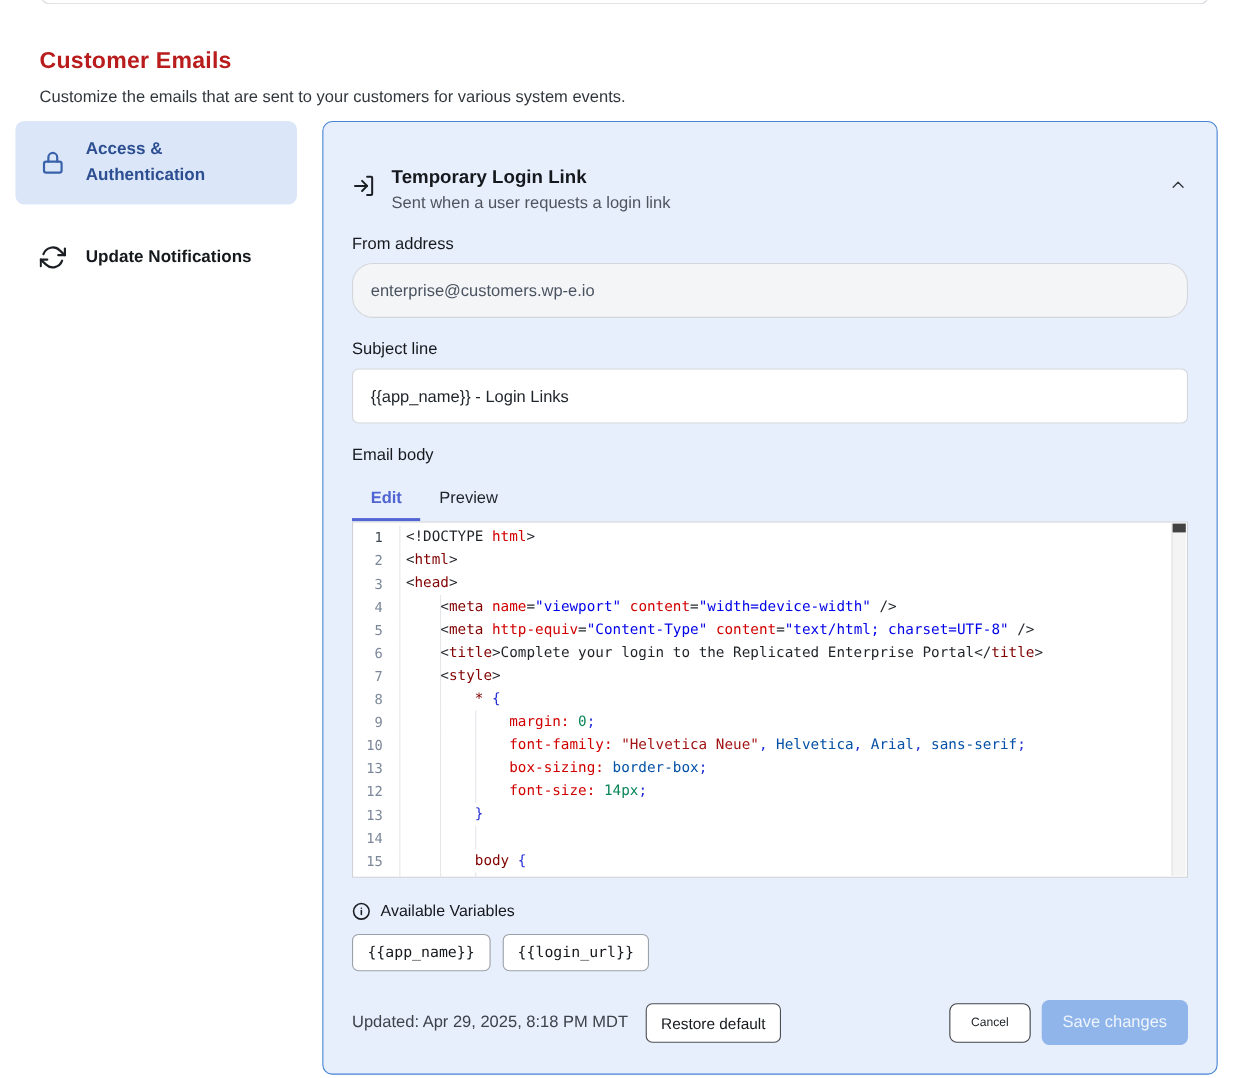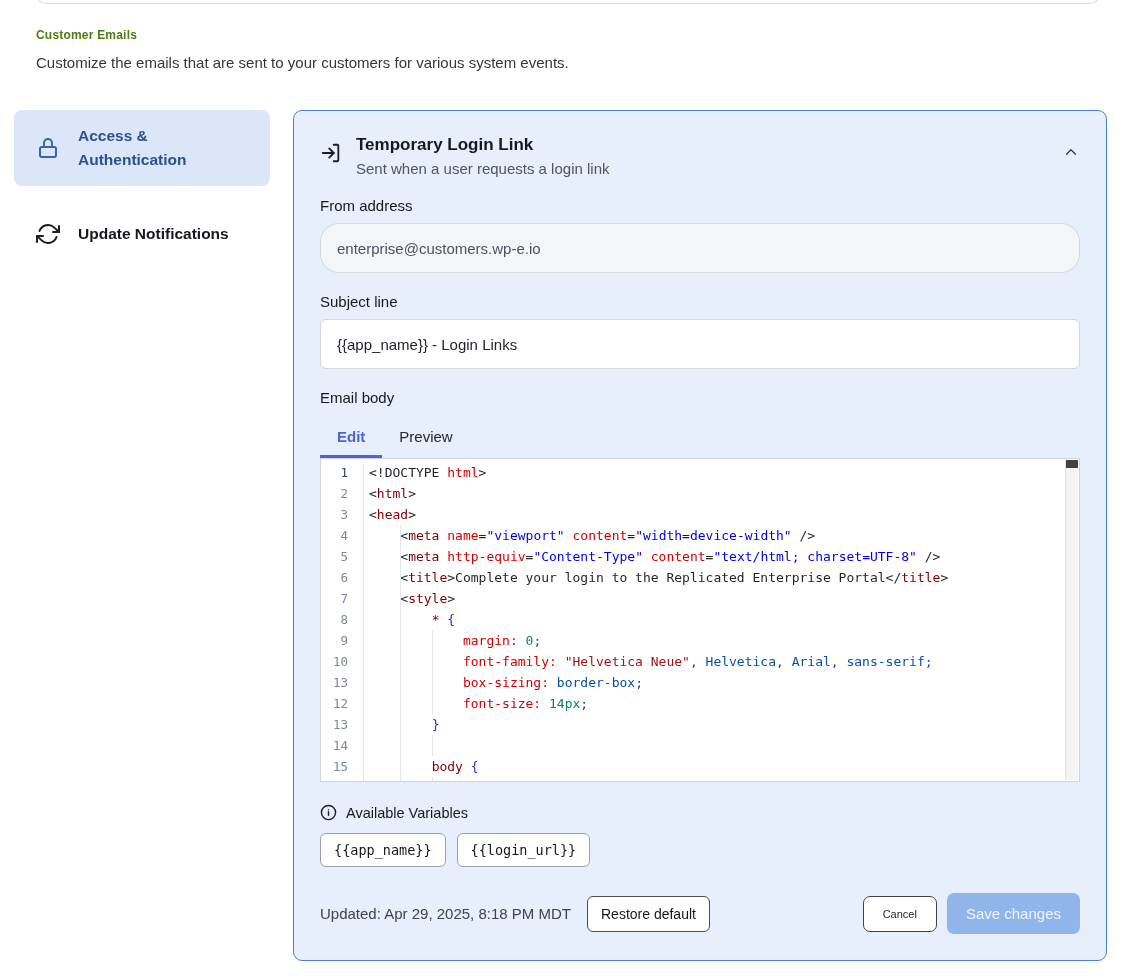--- a/index.html
+++ b/index.html
@@ -1,28 +1,28 @@
 <!DOCTYPE html>
 <html><head>
 <meta charset="utf-8">
 <style>
   * { margin:0; padding:0; box-sizing:border-box; }
   html,body { width:1128px; height:980px; background:#fff; font-family:"Liberation Sans",sans-serif; color:#15181c; overflow:hidden; }
   .top-strip { position:absolute; left:36px; top:-8px; width:1064px; height:12px; border:1px solid #d8dbdf; border-top:none; border-radius:0 0 10px 10px; }
   .page-head { position:absolute; left:36px; top:28px; width:900px; }
-  .page-head h1 { font-size:12px; font-weight:bold; color:#4d7c0f; letter-spacing:.2px; }
+  .page-head h1 { font-size:21px; font-weight:bold; color:#b91c1c; letter-spacing:.2px;margin-top:16px; }
   .page-head p { margin-top:12px; font-size:15px; color:#31373d; }
   .layout { position:absolute; top:110px; left:14px; width:1093px; display:flex; gap:23px; align-items:flex-start; }
   .sidebar { width:256px; flex:none; }
   .side-item { display:flex; align-items:center; gap:18px; padding:14px 16px 14px 22px; border-radius:8px; cursor:pointer; }
   .side-item.sel { background:#dbe7f8; color:#2d4f91; }
   .side-item .lbl { font-size:15.5px; font-weight:600; line-height:1.55; }
   .side-item.sel .lbl { max-width:140px; }
   .side-item + .side-item { margin-top:22px; }
-  .panel { flex:1; background:#e8effc; border:1px solid #4784d4; border-radius:9px; padding:24px 26px 26px; min-height:848px; }
+  .panel { flex:1; background:#e8effc; border:1px solid #4784d4; border-radius:9px; padding:40px 26px 26px; min-height:848px; }
   .panel-head { display:flex; align-items:flex-start; gap:14px; }
   .panel-head .icon { margin-top:7px; }
   .panel-title { font-size:17px; font-weight:bold; color:#15181c; }
   .panel-sub { font-size:15px; color:#4e555e; margin-top:5px; }
   .chev { margin-left:auto; margin-top:8px; background:none; border:none; cursor:pointer; }
   .f-label { font-size:15px; color:#15181c; margin:20px 0 9px; }
   .txt-input { width:100%; height:50px; border:1px solid #d3d7dc; border-radius:6px; padding:0 16px; font-size:15px; font-family:"Liberation Sans",sans-serif; }
   .txt-input.gray { background:#f4f5f7; color:#4a5360;border-radius:19px; }
   .txt-input.white { background:#fff; color:#21262c; }
   .tabs { display:flex; margin-top:12px; }

